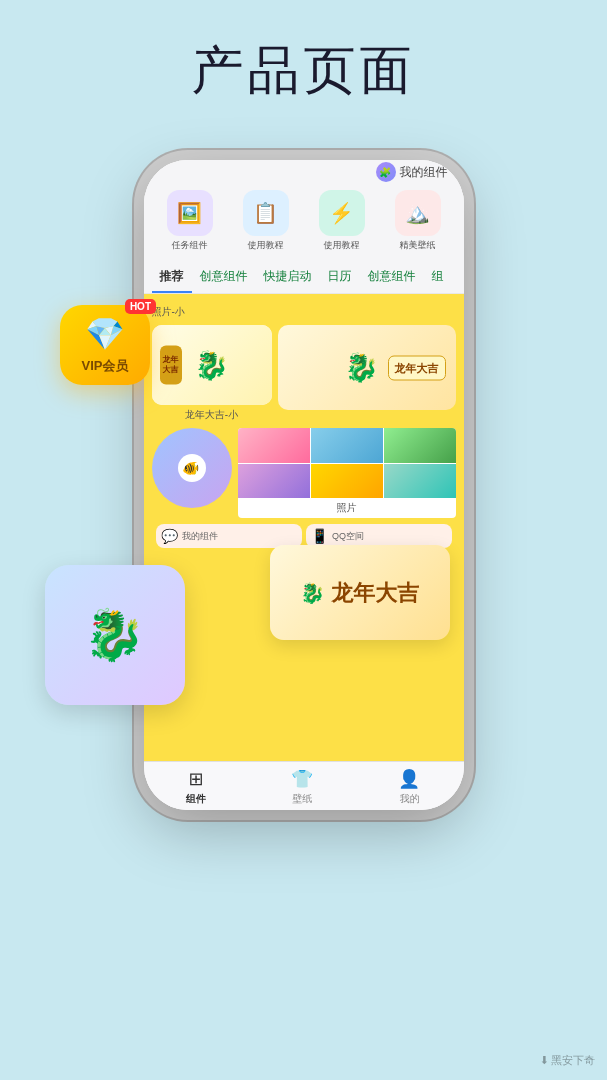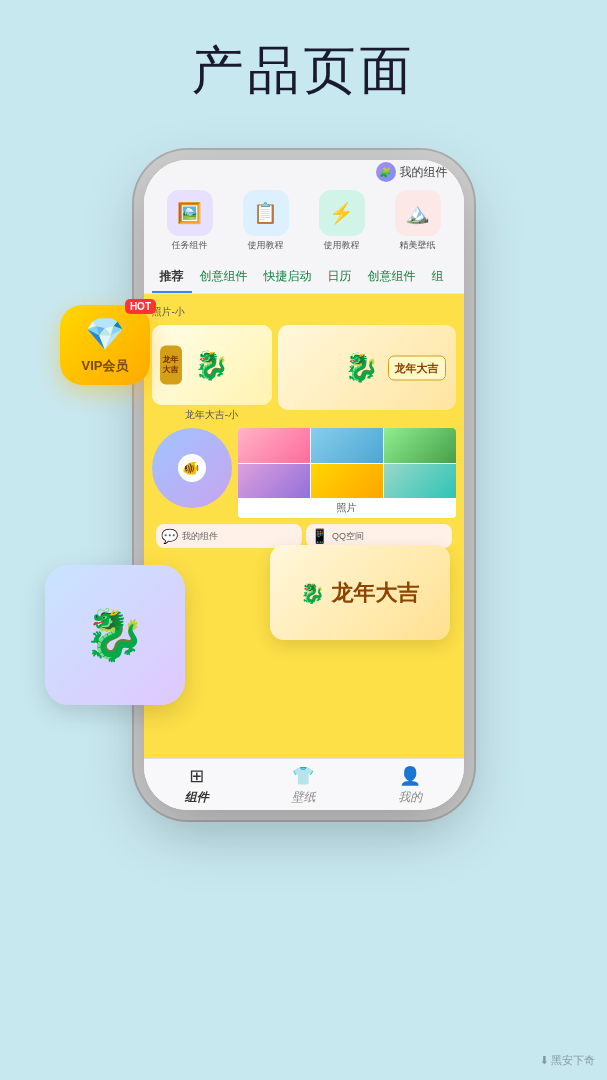--- a/index.html
+++ b/index.html
@@ -348,23 +348,22 @@
       gap: 2px;
     }
     .nav-icon {
       font-size: 18px;
       color: #888;
     }
     .nav-icon.active {
       color: #333;
     }
     .nav-label {
-      font-size: 12px;
+      font-size: 10px;
       color: #888;
-      font-style: italic;
     }
     .nav-label.active {
       color: #333;
       font-weight: 600;
     }
 
     
     .quick-bar {
       display: flex;
       gap: 4px;

